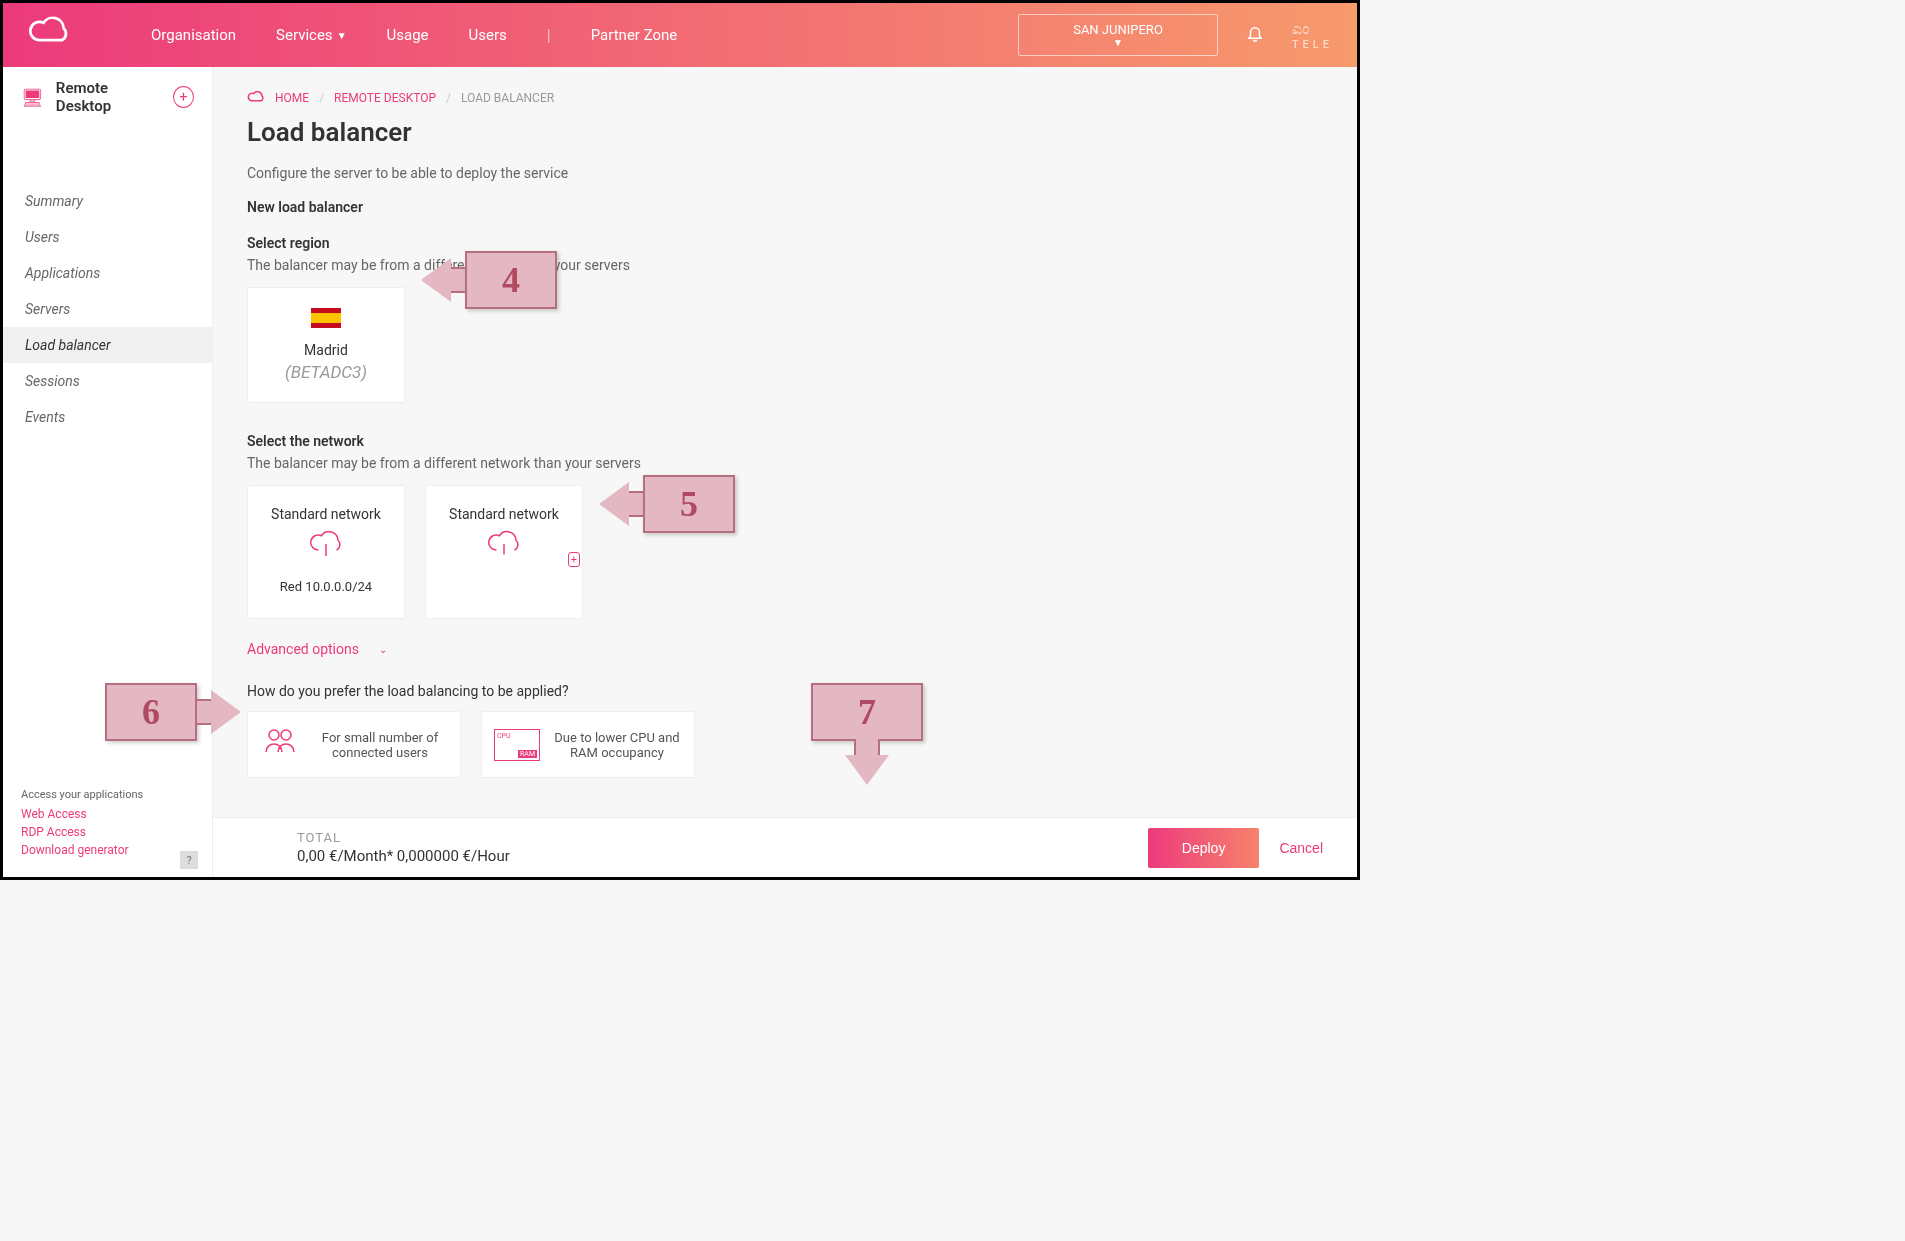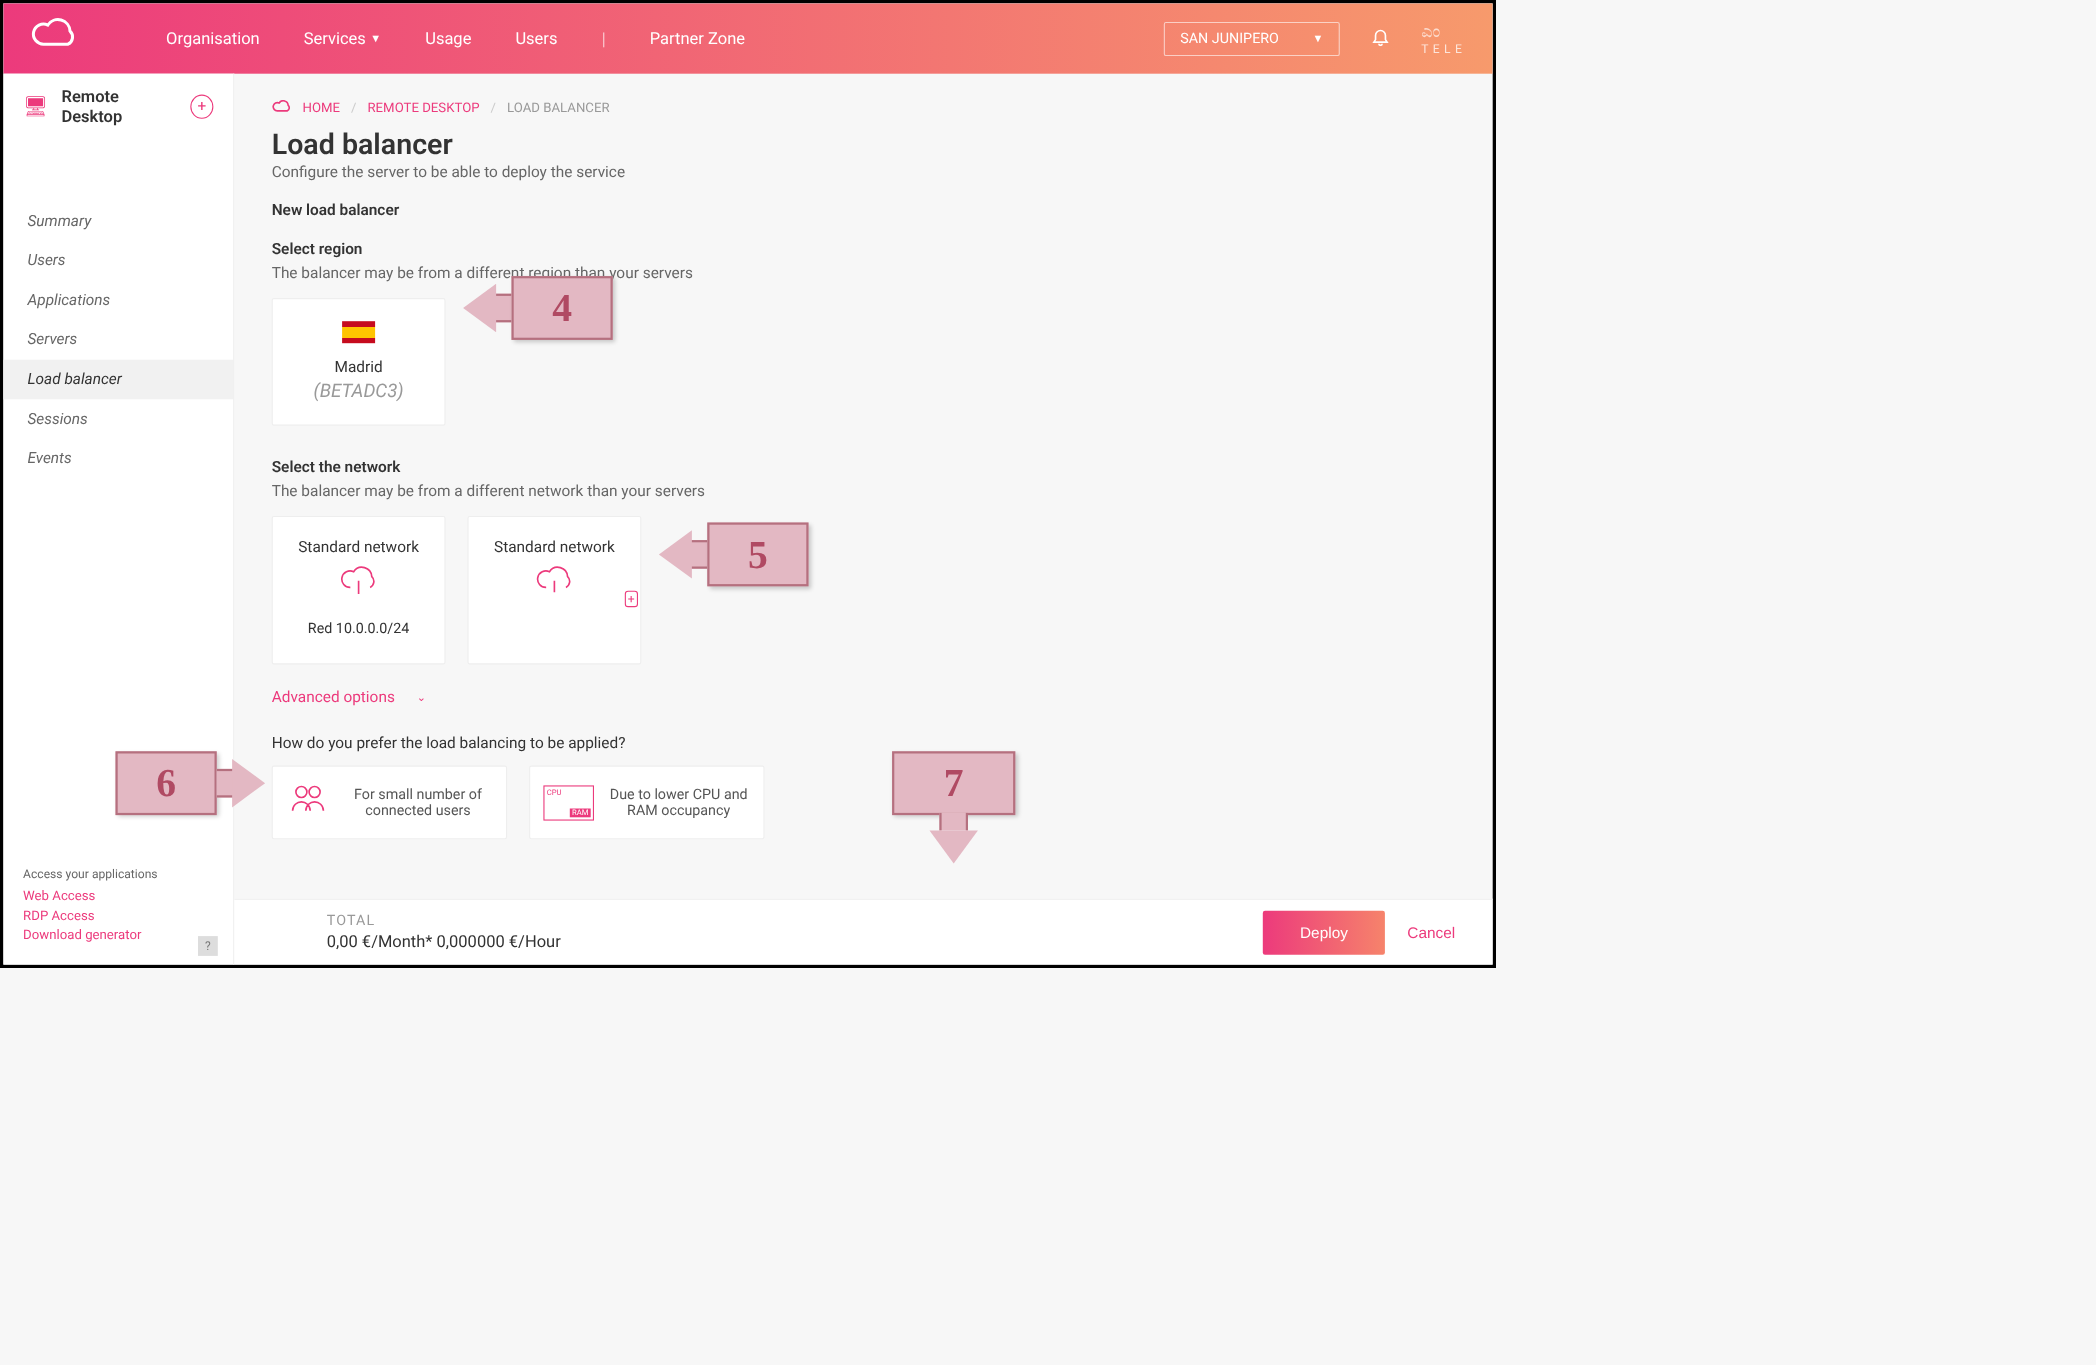--- a/index.html
+++ b/index.html
@@ -6,21 +6,21 @@
   body { font-family: -apple-system, BlinkMacSystemFont, "Segoe UI", Roboto, Helvetica, Arial, sans-serif; background: #f7f7f7; color: #333; }
   .frame { border: 3px solid #000; width: 1360px; height: 880px; position: relative; background: #f7f7f7; overflow: hidden; }
   
   
   .header { height: 64px; background: linear-gradient(to right, #ec3a7c, #f79a6c); display: flex; align-items: center; padding: 0 24px; color: #fff; }
   .logo-cloud { font-size: 32px; font-weight: 700; margin-right: 80px; }
   .nav { display: flex; gap: 40px; align-items: center; flex: 1; }
   .nav-item { font-size: 15px; cursor: pointer; display:flex; align-items:center; gap:4px;}
   .nav-sep { color: rgba(255,255,255,.6); }
   .header-right { display: flex; align-items: center; gap: 28px; }
-  .org-select { border: 1px solid rgba(255,255,255,.6); padding: 7px 14px; width: 160px; display: flex; justify-content: space-between; align-items:center; font-size:13px; border-radius:2px; cursor:pointer;}
+  .org-select { border: 1px solid rgba(255,255,255,.6); padding: 7px 14px; width: 200px; display: flex; justify-content: space-between; align-items:center; font-size:13px; border-radius:2px; cursor:pointer;flex-direction:column;}
   .bell { font-size: 18px; cursor:pointer; }
   .brand-right { font-size: 11px; letter-spacing: 4px; opacity: .75; }
 
   
   .sidebar { position:absolute; top:64px; left:0; bottom:0; width:210px; background:#fff; padding-top:4px; border-right:1px solid #eee; }
   .sb-title { display:flex; align-items:center; gap:12px; padding:8px 18px 18px; }
   .sb-title-icon { color:#ec3a7c; font-size:18px;}
   .sb-title-text { font-weight:600; font-size:15px; color:#333;}
   .sb-plus { width:22px; height:22px; border:1px solid #ec3a7c; color:#ec3a7c; border-radius:50%; display:flex; align-items:center; justify-content:center; font-size:14px; margin-left:auto; cursor:pointer;}
   .sb-menu { margin-top:50px;font-style:italic; }
@@ -31,21 +31,21 @@
   .sb-link { color:#ec3a7c; display:block; line-height:1.5; cursor:pointer;}
   .sb-help { position:absolute; right:14px; bottom:8px; width:18px; height:18px; background:#ddd; color:#777; font-size:11px; display:flex; align-items:center; justify-content:center; cursor:pointer;}
 
   
   .main { position:absolute; left:210px; top:64px; right:0; bottom:60px; padding:22px 34px; overflow:auto;}
   .breadcrumb { font-size:12px; color:#999; display:flex; align-items:center; gap:10px; }
   .breadcrumb .home-icon { color:#ec3a7c; font-size:15px; }
   .breadcrumb a { color:#ec3a7c; text-decoration:none; cursor:pointer;}
   .breadcrumb .sep { color:#ccc; }
   h1.page-title { font-size:26px; font-weight:600; margin-top:10px; color:#333;}
-  .subtitle { color:#666; font-size:14px; margin-top:2px;}
+  .subtitle { color:#666; font-size:14px; margin-top:18px;}
   .section-label { font-weight:600; font-size:14px; margin-top:18px; color:#333;}
   .section-note { color:#666; font-size:14px; margin-top:6px;}
   
   .cards { display:flex; gap:20px; margin-top:14px; }
   .card { background:#fff; border:1px solid #eee; width:158px; padding:20px 10px; text-align:center; border-radius:2px; cursor:pointer;}
   .flag-es { width:30px; height:20px; background: linear-gradient(#c60b1e 25%, #ffc400 25% 75%, #c60b1e 75%); margin:0 auto 14px; }
   .card-title { font-size:14px; color:#333; margin-bottom:4px;}
   .card-sub { font-size:17px; font-style:italic; color:#999;}
   .cloud-icon { color:#ec3a7c; font-size:30px; margin:8px 0 14px; position:relative; }
   .cloud-icon .plus-badge { position:absolute; bottom:-2px; right:-8px; font-size:11px; border:1px solid #ec3a7c; border-radius:3px; padding:0 2px;}

